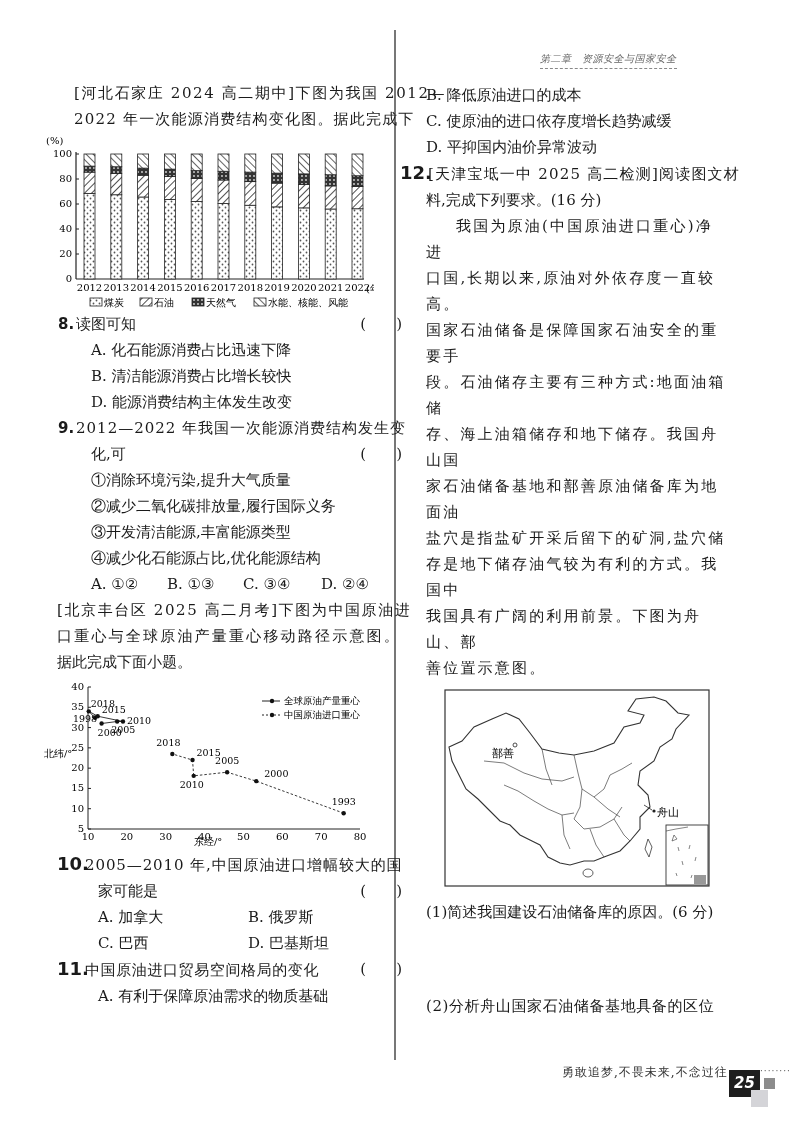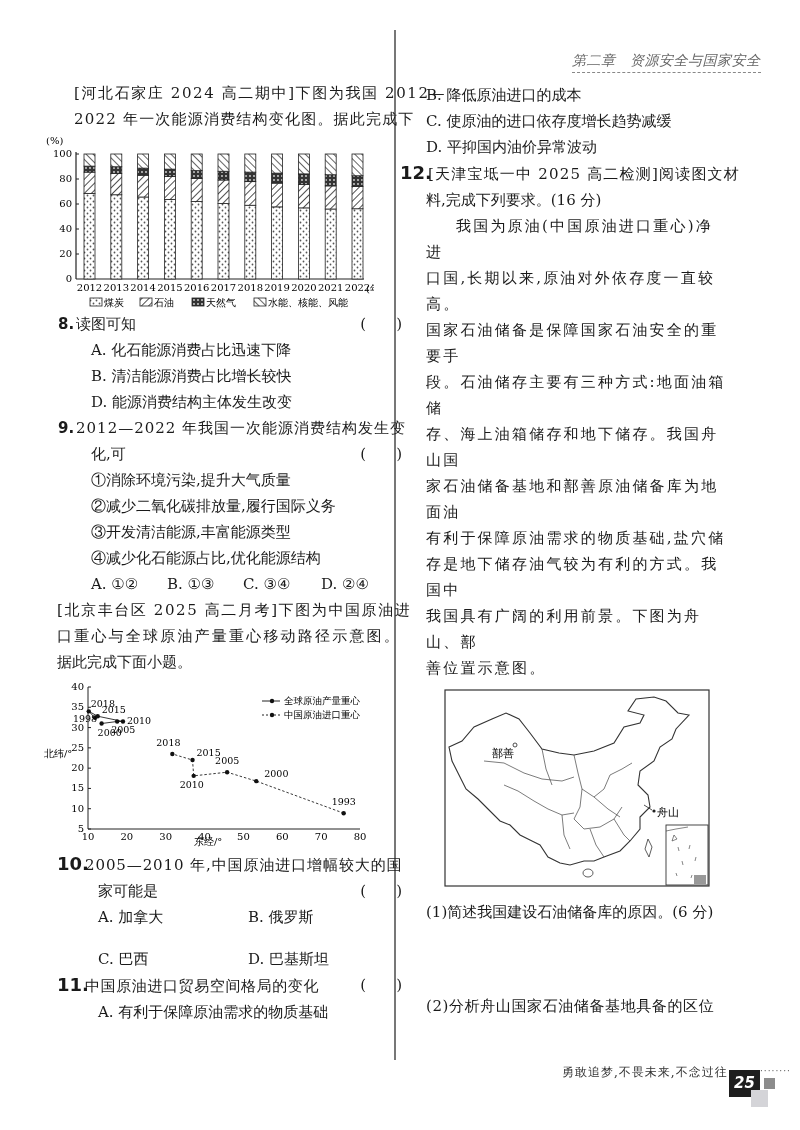--- a/index.html
+++ b/index.html
@@ -1,20 +1,20 @@
 <!DOCTYPE html>
 <html><head>
 <meta charset="utf-8">
 <style>
   html,body{margin:0;padding:0;background:#fff;}
   body{width:800px;height:1130px;position:relative;overflow:hidden;
        font-family:"DejaVu Serif","Liberation Serif",serif;color:#1a1a1a;}
   .page{position:absolute;left:0;top:0;width:800px;height:1130px;}
-  .header{position:absolute;left:572px;top:52px;font-family:Liberation Mono, monospace;
-          font-size:14px;color:#666;font-style:italic;letter-spacing:0.5px;
+  .header{position:absolute;left:540px;top:52px;font-family:Liberation Mono, monospace;
+          font-size:10px;color:#666;font-style:italic;letter-spacing:0.5px;
           border-bottom:1px dashed #888;padding-bottom:2px;}
   .divider{position:absolute;left:394px;top:30px;width:2px;height:1030px;background:#777;}
   .col-left{position:absolute;left:74px;top:80px;width:328px;}
   .col-right{position:absolute;left:426px;top:80px;width:300px;}
   .line{font-size:15px;line-height:26px;white-space:nowrap;}
   .source{letter-spacing:1.6px;}
   .qnum{font-family:"DejaVu Sans","Liberation Sans",sans-serif;font-weight:bold;font-size:15px;
         display:inline-block;margin-left:-16px;width:18px;}
   .qnum2{font-family:"DejaVu Sans","Liberation Sans",sans-serif;font-weight:bold;font-size:18px;
         display:inline-block;margin-left:-26px;width:28px;}
@@ -254,21 +254,21 @@
       </g>
     </svg>
 
     <div style="margin-top:2px">
       <div class="line rel" style="padding-left:9px"><span class="qnum2">10.</span><span style="letter-spacing:0.9px">2005—2010 年,中国原油进口增幅较大的国</span></div>
       <div class="line rel" style="padding-left:24px"><span>家可能是</span><span class="paren">(　　)</span></div>
       <div class="line" style="padding-left:24px;display:flex;">
           <span style="width:150px">A. 加拿大</span>
           <span>B. 俄罗斯</span>
         </div>
-      <div class="line" style="padding-left:24px;display:flex;margin-top:16px;">
+      <div class="line" style="padding-left:24px;display:flex;">
           <span style="width:150px">C. 巴西</span>
           <span>D. 巴基斯坦</span>
         </div>
     </div>
 
     <div>
       <div class="line rel" style="padding-left:9px"><span class="qnum2">11.</span><span style="letter-spacing:0.6px">中国原油进口贸易空间格局的变化</span><span class="paren">(　　)</span></div>
       <div class="line" style="padding-left:24px">A. 有利于保障原油需求的物质基础</div>
     </div>
   </div>
@@ -282,21 +282,21 @@
     <div>
       <div class="line"><span class="qnum2">12.</span><span class="source" style="letter-spacing:1.2px">[天津宝坻一中 2025 高二检测]阅读图文材</span></div>
       <div class="line">料,完成下列要求。(16 分)</div>
       <div id="passage">
           <div class="para" style="text-indent: 30px;">我国为原油(中国原油进口重心)净进</div>
           <div class="para">口国,长期以来,原油对外依存度一直较高。</div>
           <div class="para">国家石油储备是保障国家石油安全的重要手</div>
           <div class="para">段。石油储存主要有三种方式:地面油箱储</div>
           <div class="para">存、海上油箱储存和地下储存。我国舟山国</div>
           <div class="para">家石油储备基地和鄯善原油储备库为地面油</div>
-          <div class="para">有利于保障原油需求的物质基础,盐穴储</div>
+          <div class="para">盐穴是指盐矿开采后留下的矿洞,盐穴储</div>
           <div class="para">存是地下储存油气较为有利的方式。我国中</div>
           <div class="para">我国具有广阔的利用前景。下图为舟山、鄯</div>
           <div class="para">善位置示意图。</div>
         </div>
 
       <svg width="268" height="200" viewBox="0 0 268 200" style="display:block;margin-left:18px;margin-top:8px;">
         <rect x="1" y="1" width="264" height="196" fill="#fff" stroke="#333" stroke-width="1.2"></rect>
         <path d="M5 58 L18 52 L30 38 L48 30 L62 24 L75 30 L86 44 L98 60 L115 64 L130 66 L150 62 L170 54 L180 38 L196 34 L200 26 L184 22 L192 10 L210 8 L222 12 L234 24 L245 26 L232 40 L228 50 L216 58 L210 72 L196 82 L194 96 L204 106 L206 118 L196 128 L196 140 L186 152 L176 162 L160 168 L150 172 L140 172 L126 176 L116 174 L104 168 L96 156 L88 152 L76 146 L66 136 L56 132 L44 120 L34 110 L22 100 L14 84 L8 72 Z" fill="none" stroke="#333" stroke-width="1.1"></path>
         <path d="M40 72 L60 74 L80 84 L98 90 L118 92 L130 88 M60 96 L74 102 L90 112 L104 120 L118 126 L130 124 M98 60 L102 80 L108 96 M130 66 L134 84 L138 100 L150 108 L160 100 L166 86 L178 80 L188 74 M138 100 L136 118 L130 130 L140 140 L156 138 L170 130 L178 118 M150 108 L164 120 L176 128 M118 126 L120 146 L126 160 M146 140 L152 156 L160 168 M170 130 L180 146 L186 152" fill="none" stroke="#444" stroke-width="0.7"></path>
         <ellipse cx="144" cy="184" rx="5" ry="4" fill="none" stroke="#333" stroke-width="0.8"></ellipse>

